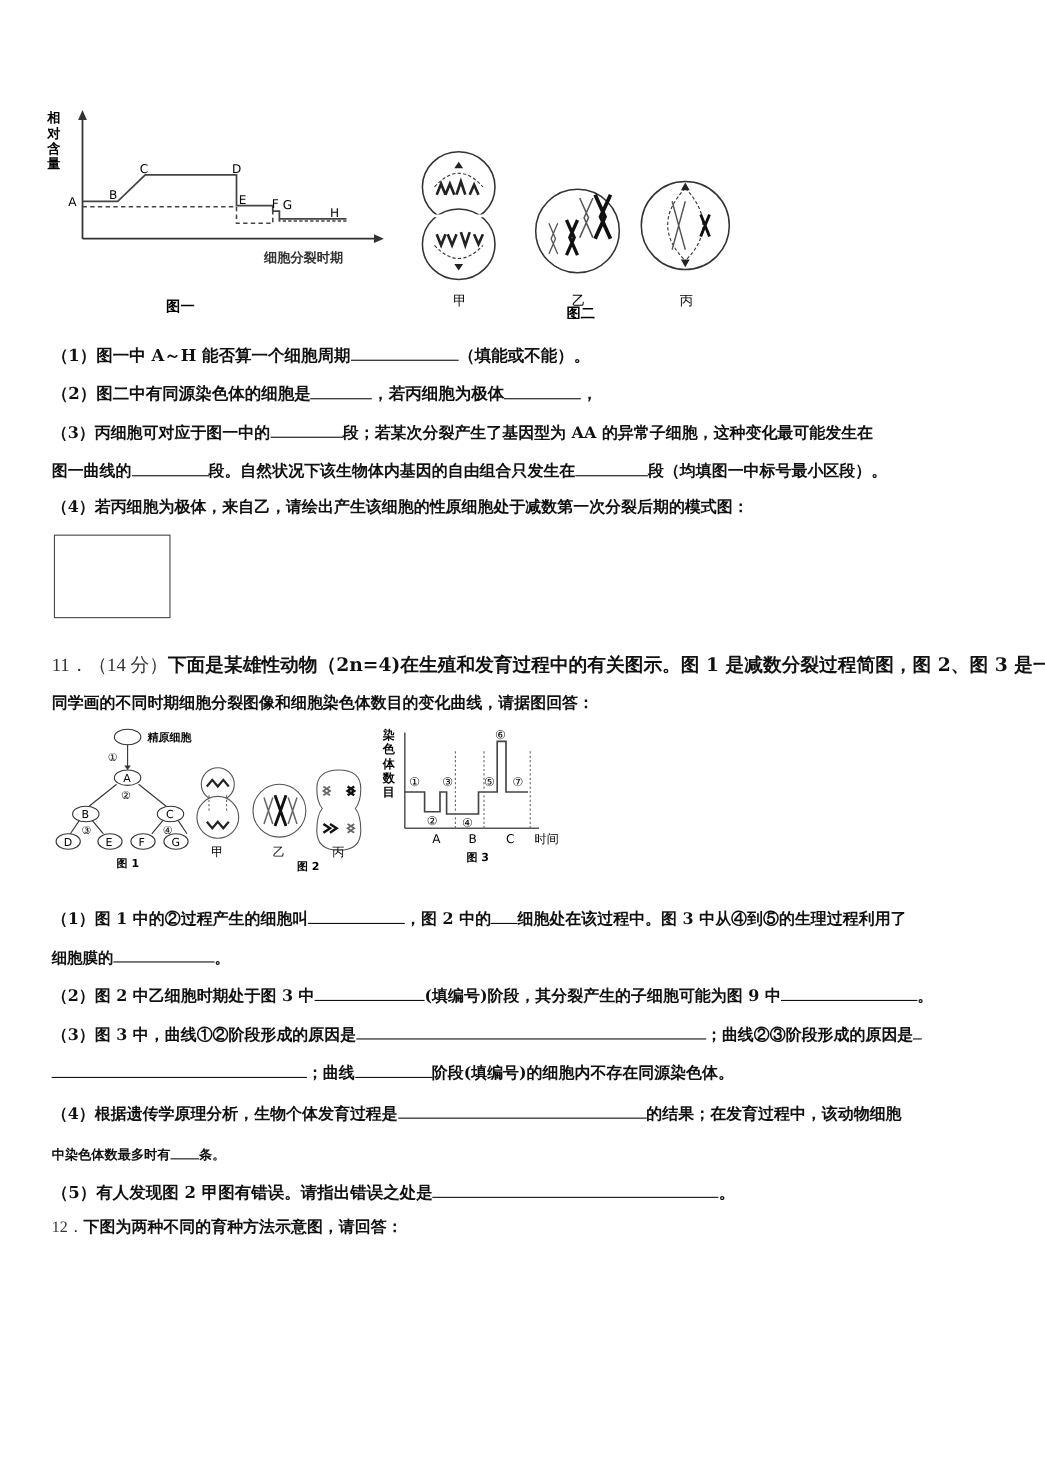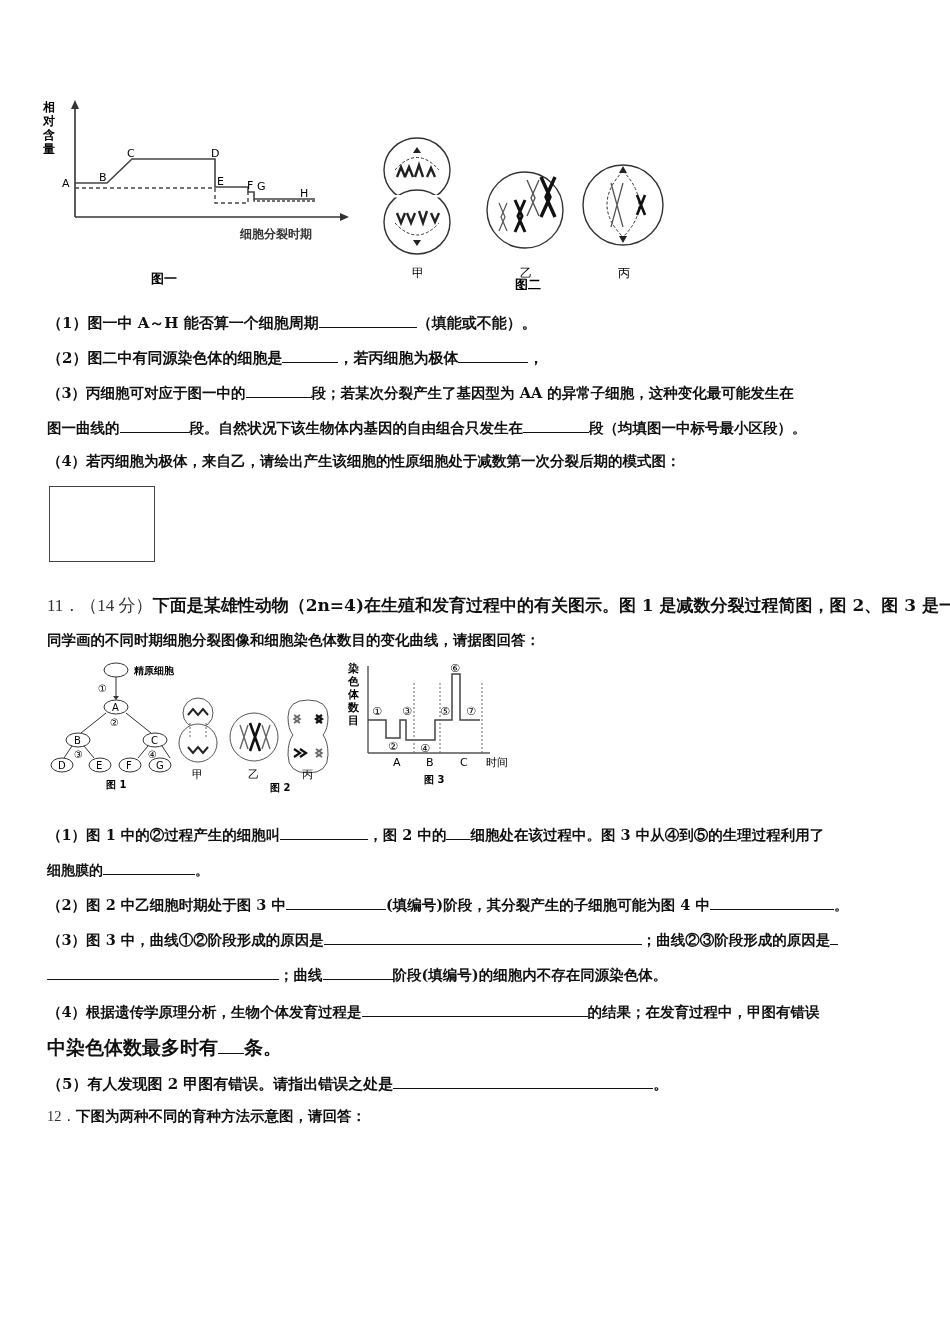--- a/index.html
+++ b/index.html
@@ -191,32 +191,32 @@
   <text x="84" y="125" font-size="10" font-weight="bold">图 3</text>
 </svg>
 
 <div class="line" style="top:823px; font-size:14.5px">
   <span>（1）图 1 中的②过程产生的细胞叫</span><span class="blank" style="width:88px"></span><span>，图 2 中的</span><span class="blank" style="width:24px"></span><span>细胞处在该过程中。图 3 中从④到⑤的生理过程利用了</span>
 </div>
 <div class="line" style="top:858px; font-size:14px">
   <span>细胞膜的</span><span class="blank" style="width:92px"></span><span>。</span>
 </div>
 <div class="line" style="top:893px; font-size:14.5px">
-  <span>（2）图 2 中乙细胞时期处于图 3 中</span><span class="blank" style="width:100px"></span><span>(填编号)阶段，其分裂产生的子细胞可能为图 4 中</span><span class="blank" style="width:124px"></span><span>。</span>
+  <span>（2）图 2 中乙细胞时期处于图 3 中</span><span class="blank" style="width:100px"></span><span>(填编号)阶段，其分裂产生的子细胞可能为图 9 中</span><span class="blank" style="width:124px"></span><span>。</span>
 </div>
 <div class="line" style="top:928px; font-size:14.5px">
   <span>（3）图 3 中，曲线①②阶段形成的原因是</span><span class="blank" style="width:318px"></span><span>；曲线②③阶段形成的原因是</span><span class="blank" style="width:8px"></span>
 </div>
 <div class="line" style="top:963px; font-size:14.5px">
   <span class="blank" style="width:232px"></span><span>；曲线</span><span class="blank" style="width:70px"></span><span>阶段(填编号)的细胞内不存在同源染色体。</span>
 </div>
 <div class="line" style="top:1000px; font-size:14.5px">
-  <span>（4）根据遗传学原理分析，生物个体发育过程是</span><span class="blank" style="width:226px"></span><span>的结果；在发育过程中，甲图有错误</span>
-</div>
-<div class="line" style="top:1037px; font-size:19px">
+  <span>（4）根据遗传学原理分析，生物个体发育过程是</span><span class="blank" style="width:226px"></span><span>的结果；在发育过程中，该动物细胞</span>
+</div>
+<div class="line" style="top:1037px; font-size:12px">
   <span>中染色体数最多时有</span><span class="blank" style="width:26px"></span><span>条。</span>
 </div>
 <div class="line" style="top:1072px; font-size:15px">
   <span>（5）有人发现图 2 甲图有错误。请指出错误之处是</span><span class="blank" style="width:260px"></span><span>。</span>
 </div>
 
 <div class="line" style="top:1106px; font-size:14.5px">
   <span class="qnum">12．</span><span>下图为两种不同的育种方法示意图，请回答：</span>
 </div>
 

